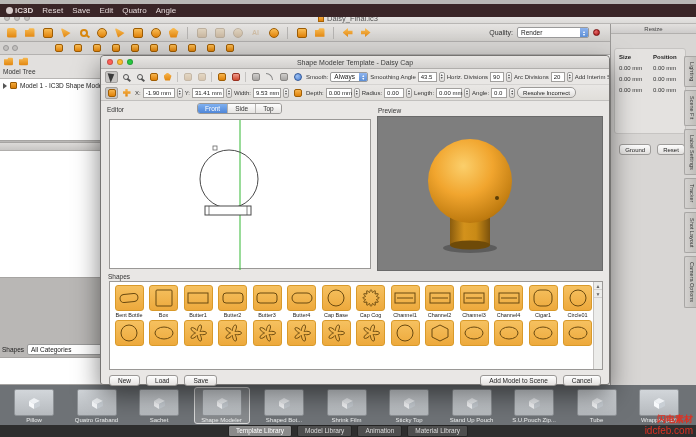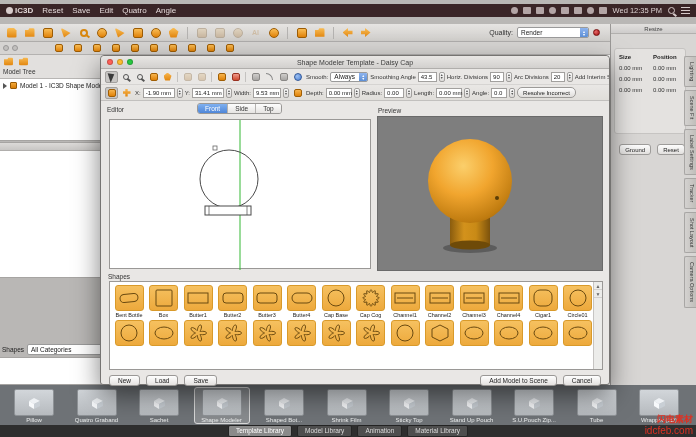--- a/index.html
+++ b/index.html
@@ -157,37 +157,30 @@
   <div class="menubar">
     <span class="apple-dot"></span>
     <span id="menu-items" style="display:flex;gap:9px">
         <span class="menu-item brand">IC3D</span>
         <span class="menu-item">Reset</span>
         <span class="menu-item">Save</span>
         <span class="menu-item">Edit</span>
         <span class="menu-item">Quatro</span>
         <span class="menu-item">Angle</span>
       </span>
-    <span class="mb-right">
-      <span id="status-icons" style="display:flex;gap:5px;align-items:center">
-          <span class="mb-ic round"></span>
-          <span class="mb-ic"></span>
-          <span class="mb-ic"></span>
-          <span class="mb-ic round"></span>
-          <span class="mb-ic"></span>
-          <span class="mb-ic"></span>
-          <span class="mb-ic round"></span>
-          <span class="mb-ic"></span>
-        </span>
-      <span class="mb-time">Wed 12:35 PM</span>
-      <span class="mb-mag"></span>
-      <span class="mb-list"></span>
+  </div>
+
+  <div class="titlebar">
+    <span class="winbtns">
+      <span class="winbtn"></span>
+      <span class="winbtn"></span>
+      <span class="winbtn"></span>
     </span>
-  </div>
-
+    <span class="title-center"><span class="doc-ic"></span><span>Daisy_Final.ic3</span></span>
+  </div>
 
   <div class="main-toolbar">
     <span id="main-icons" style="display:flex;align-items:center;gap:3px">
         <span class="tbicon">
           <span class="g doc"></span>
         </span>
         <span class="tbicon">
           <span class="g folder"></span>
         </span>
         <span class="tbicon">

